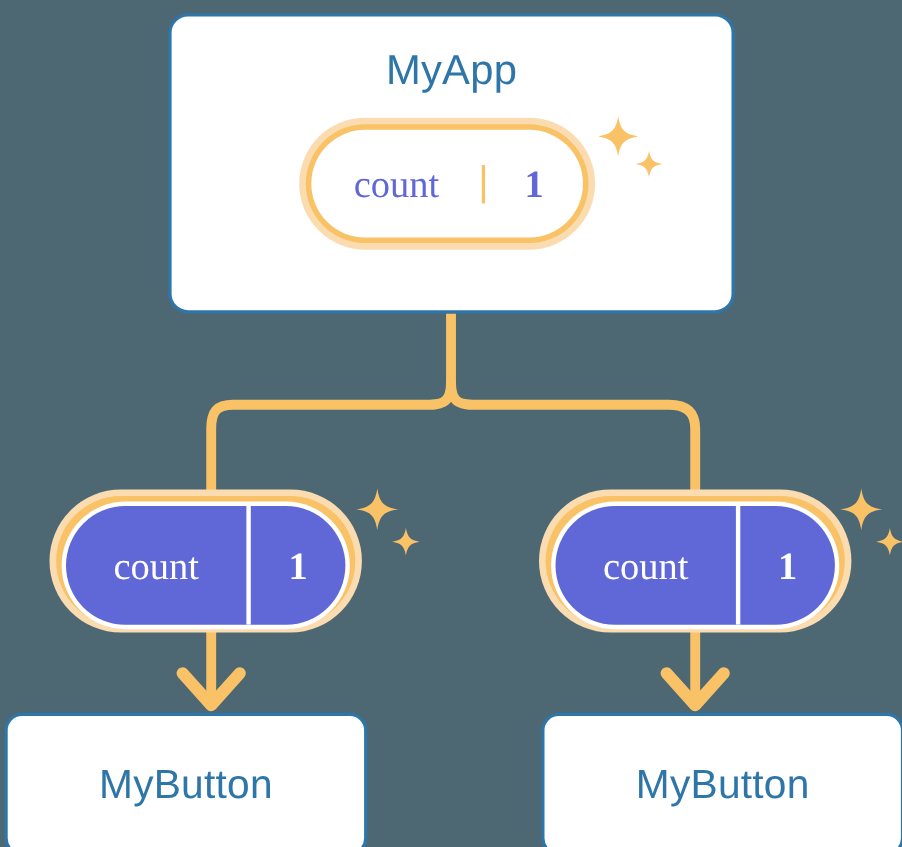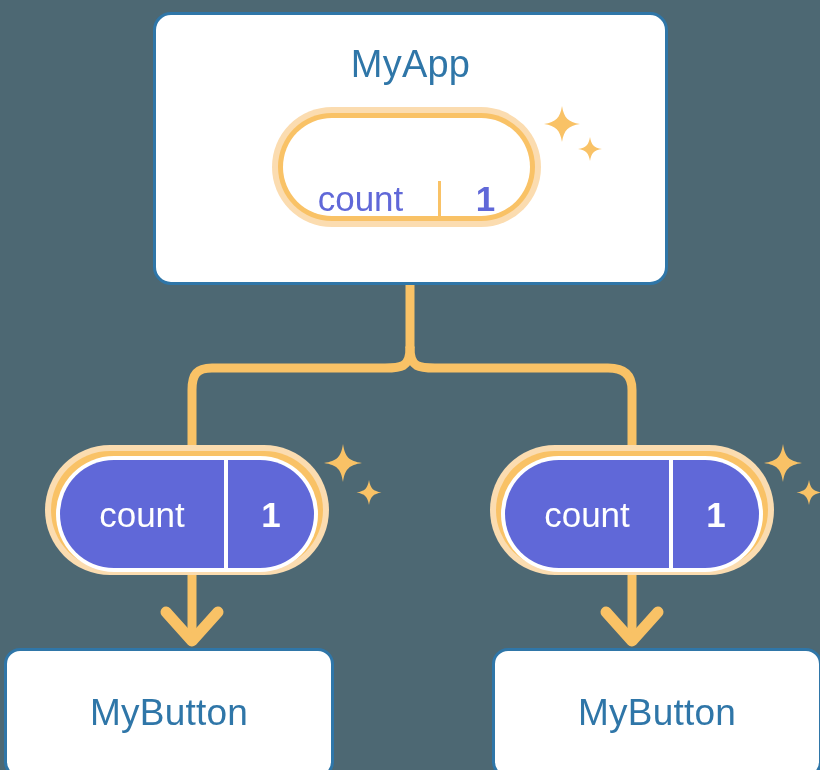--- a/index.html
+++ b/index.html
@@ -100,25 +100,26 @@
     left: -5px; top: -5px; right: -5px; bottom: -5px;
     border-radius: 999px;
     background: #f9c266;
     z-index: 1;
   }
 
   .pill-inner {
     position: relative;
     z-index: 2;
     display: flex;
-    align-items: flex-end;
+    align-items: center;
     width: 100%;
     height: 100%;
     border-radius: 999px;
     overflow: hidden;
+    font-family: Liberation Serif, serif;
   }
 
   .pill-key, .pill-val {
     display: flex;
     align-items: center;
     justify-content: center;
     box-sizing: border-box;
     font-size: 35px;
     line-height: 1;
   }

